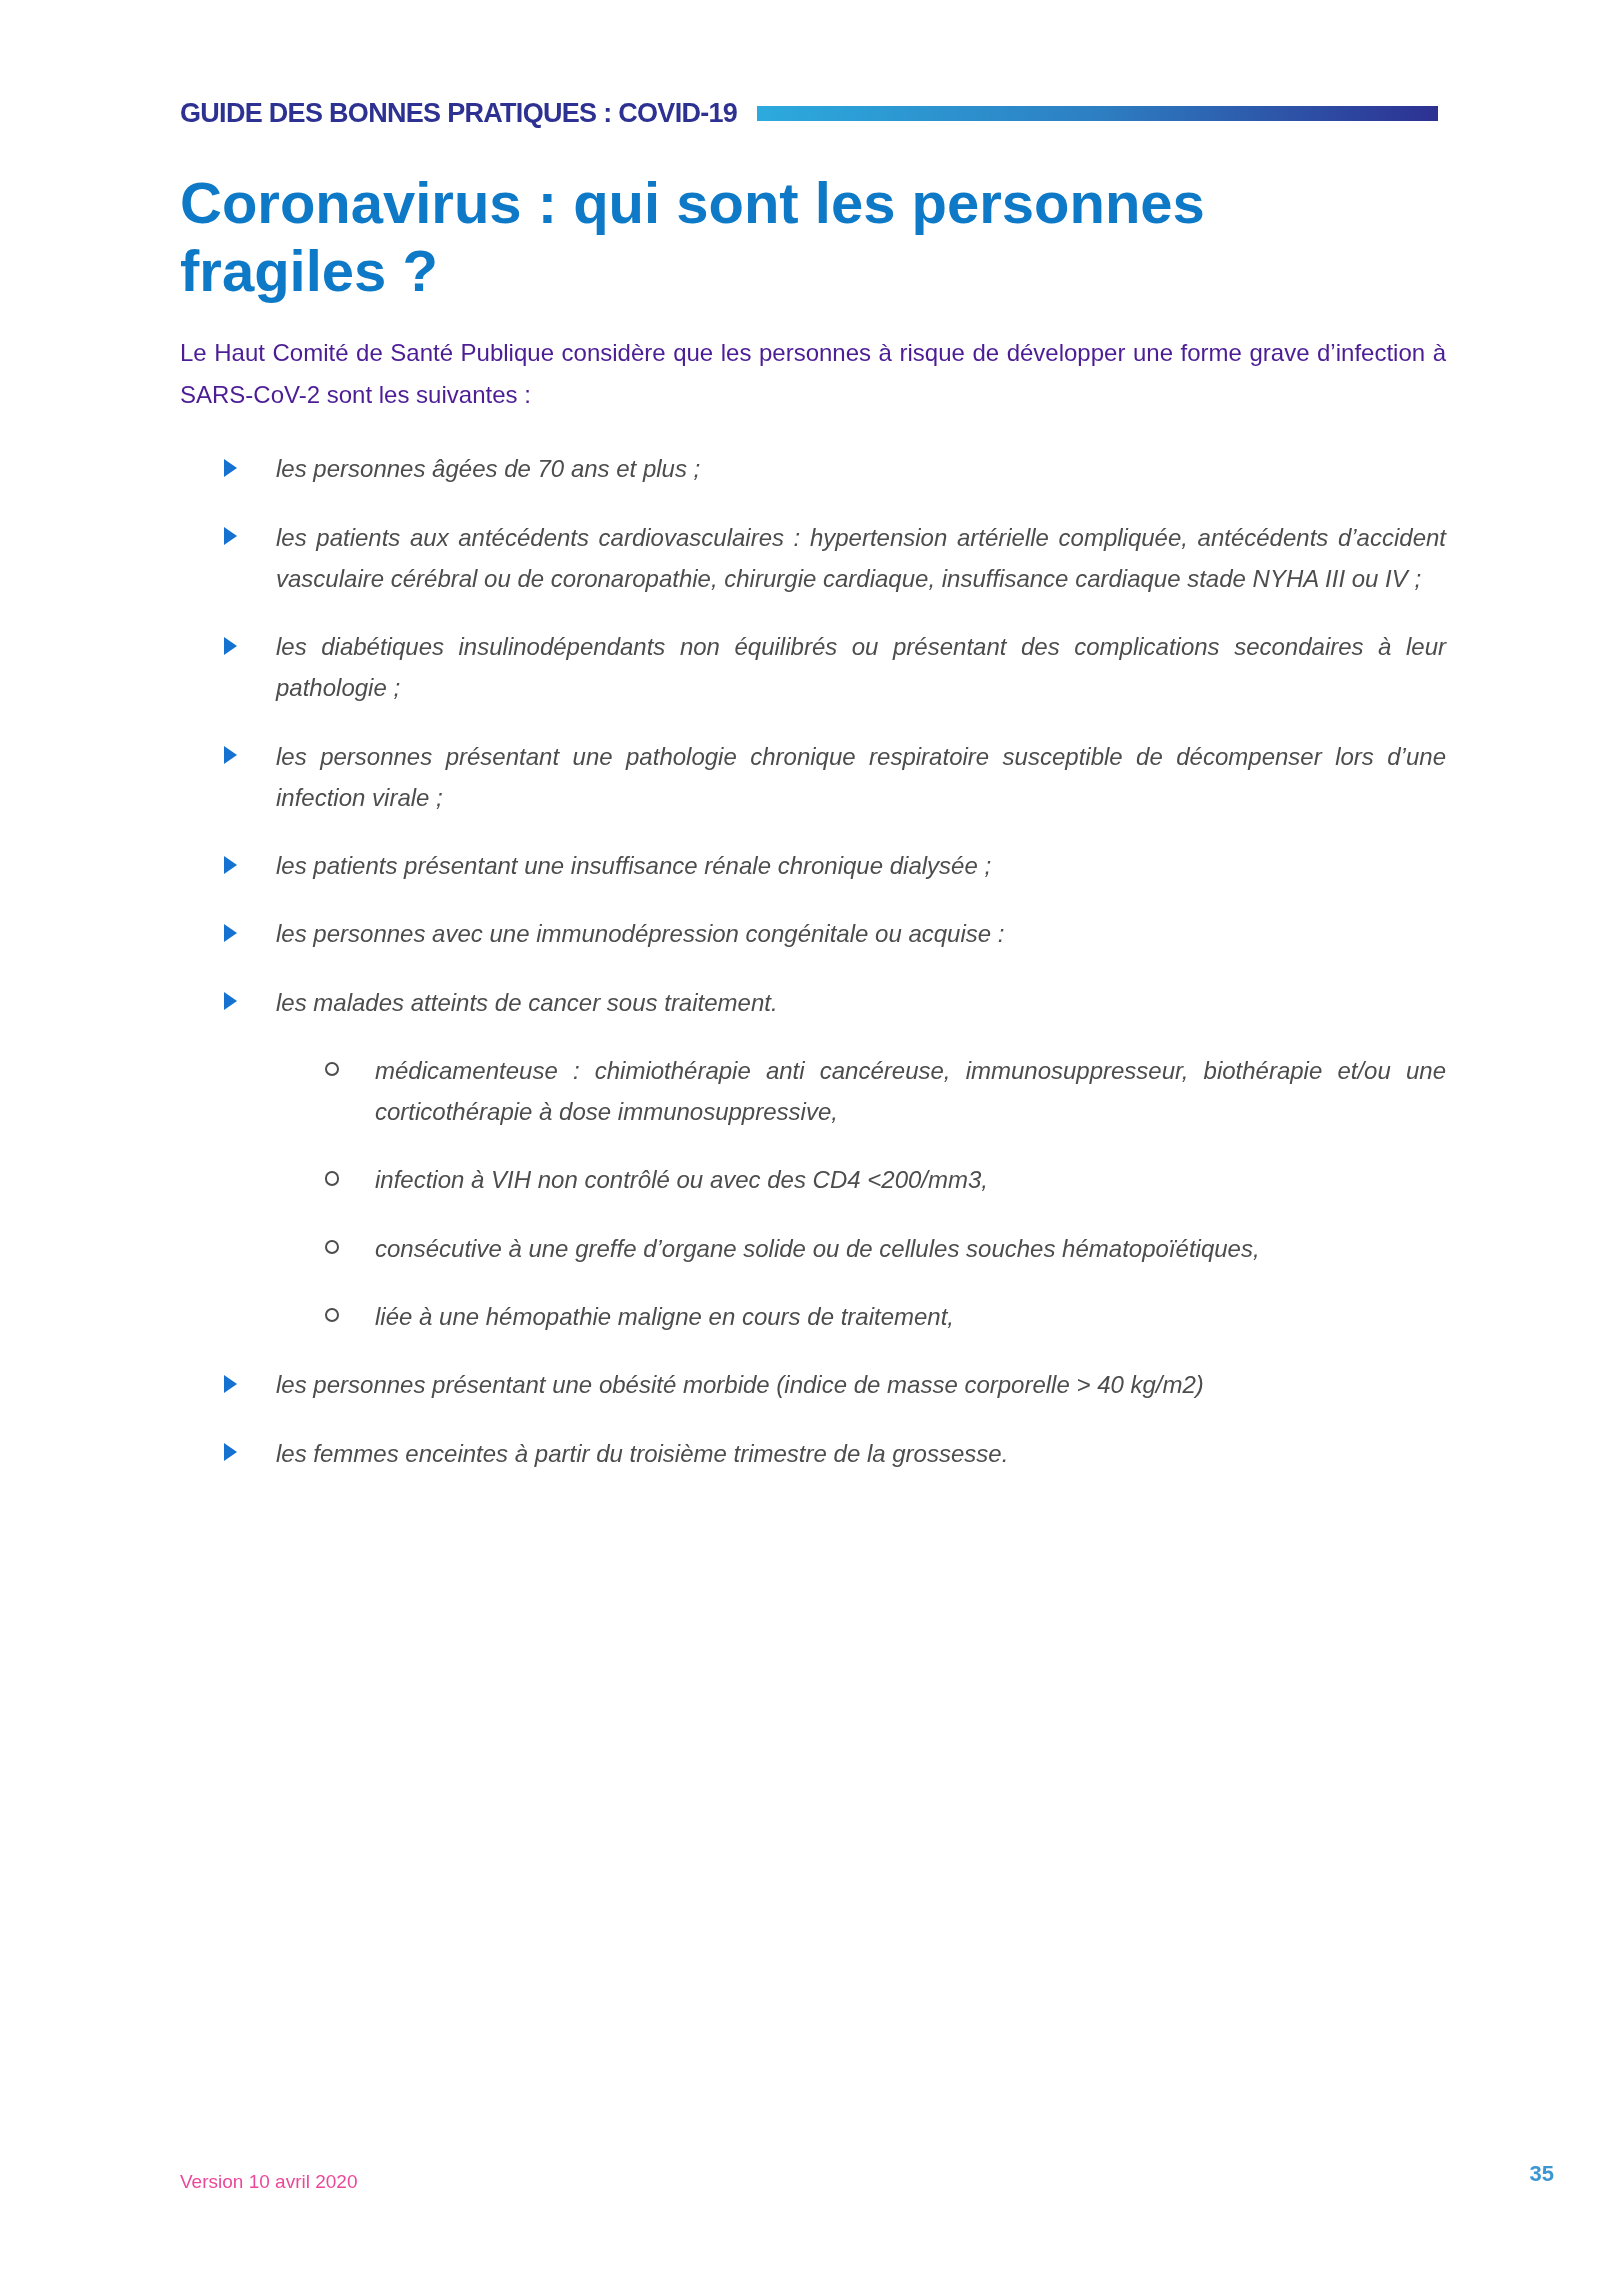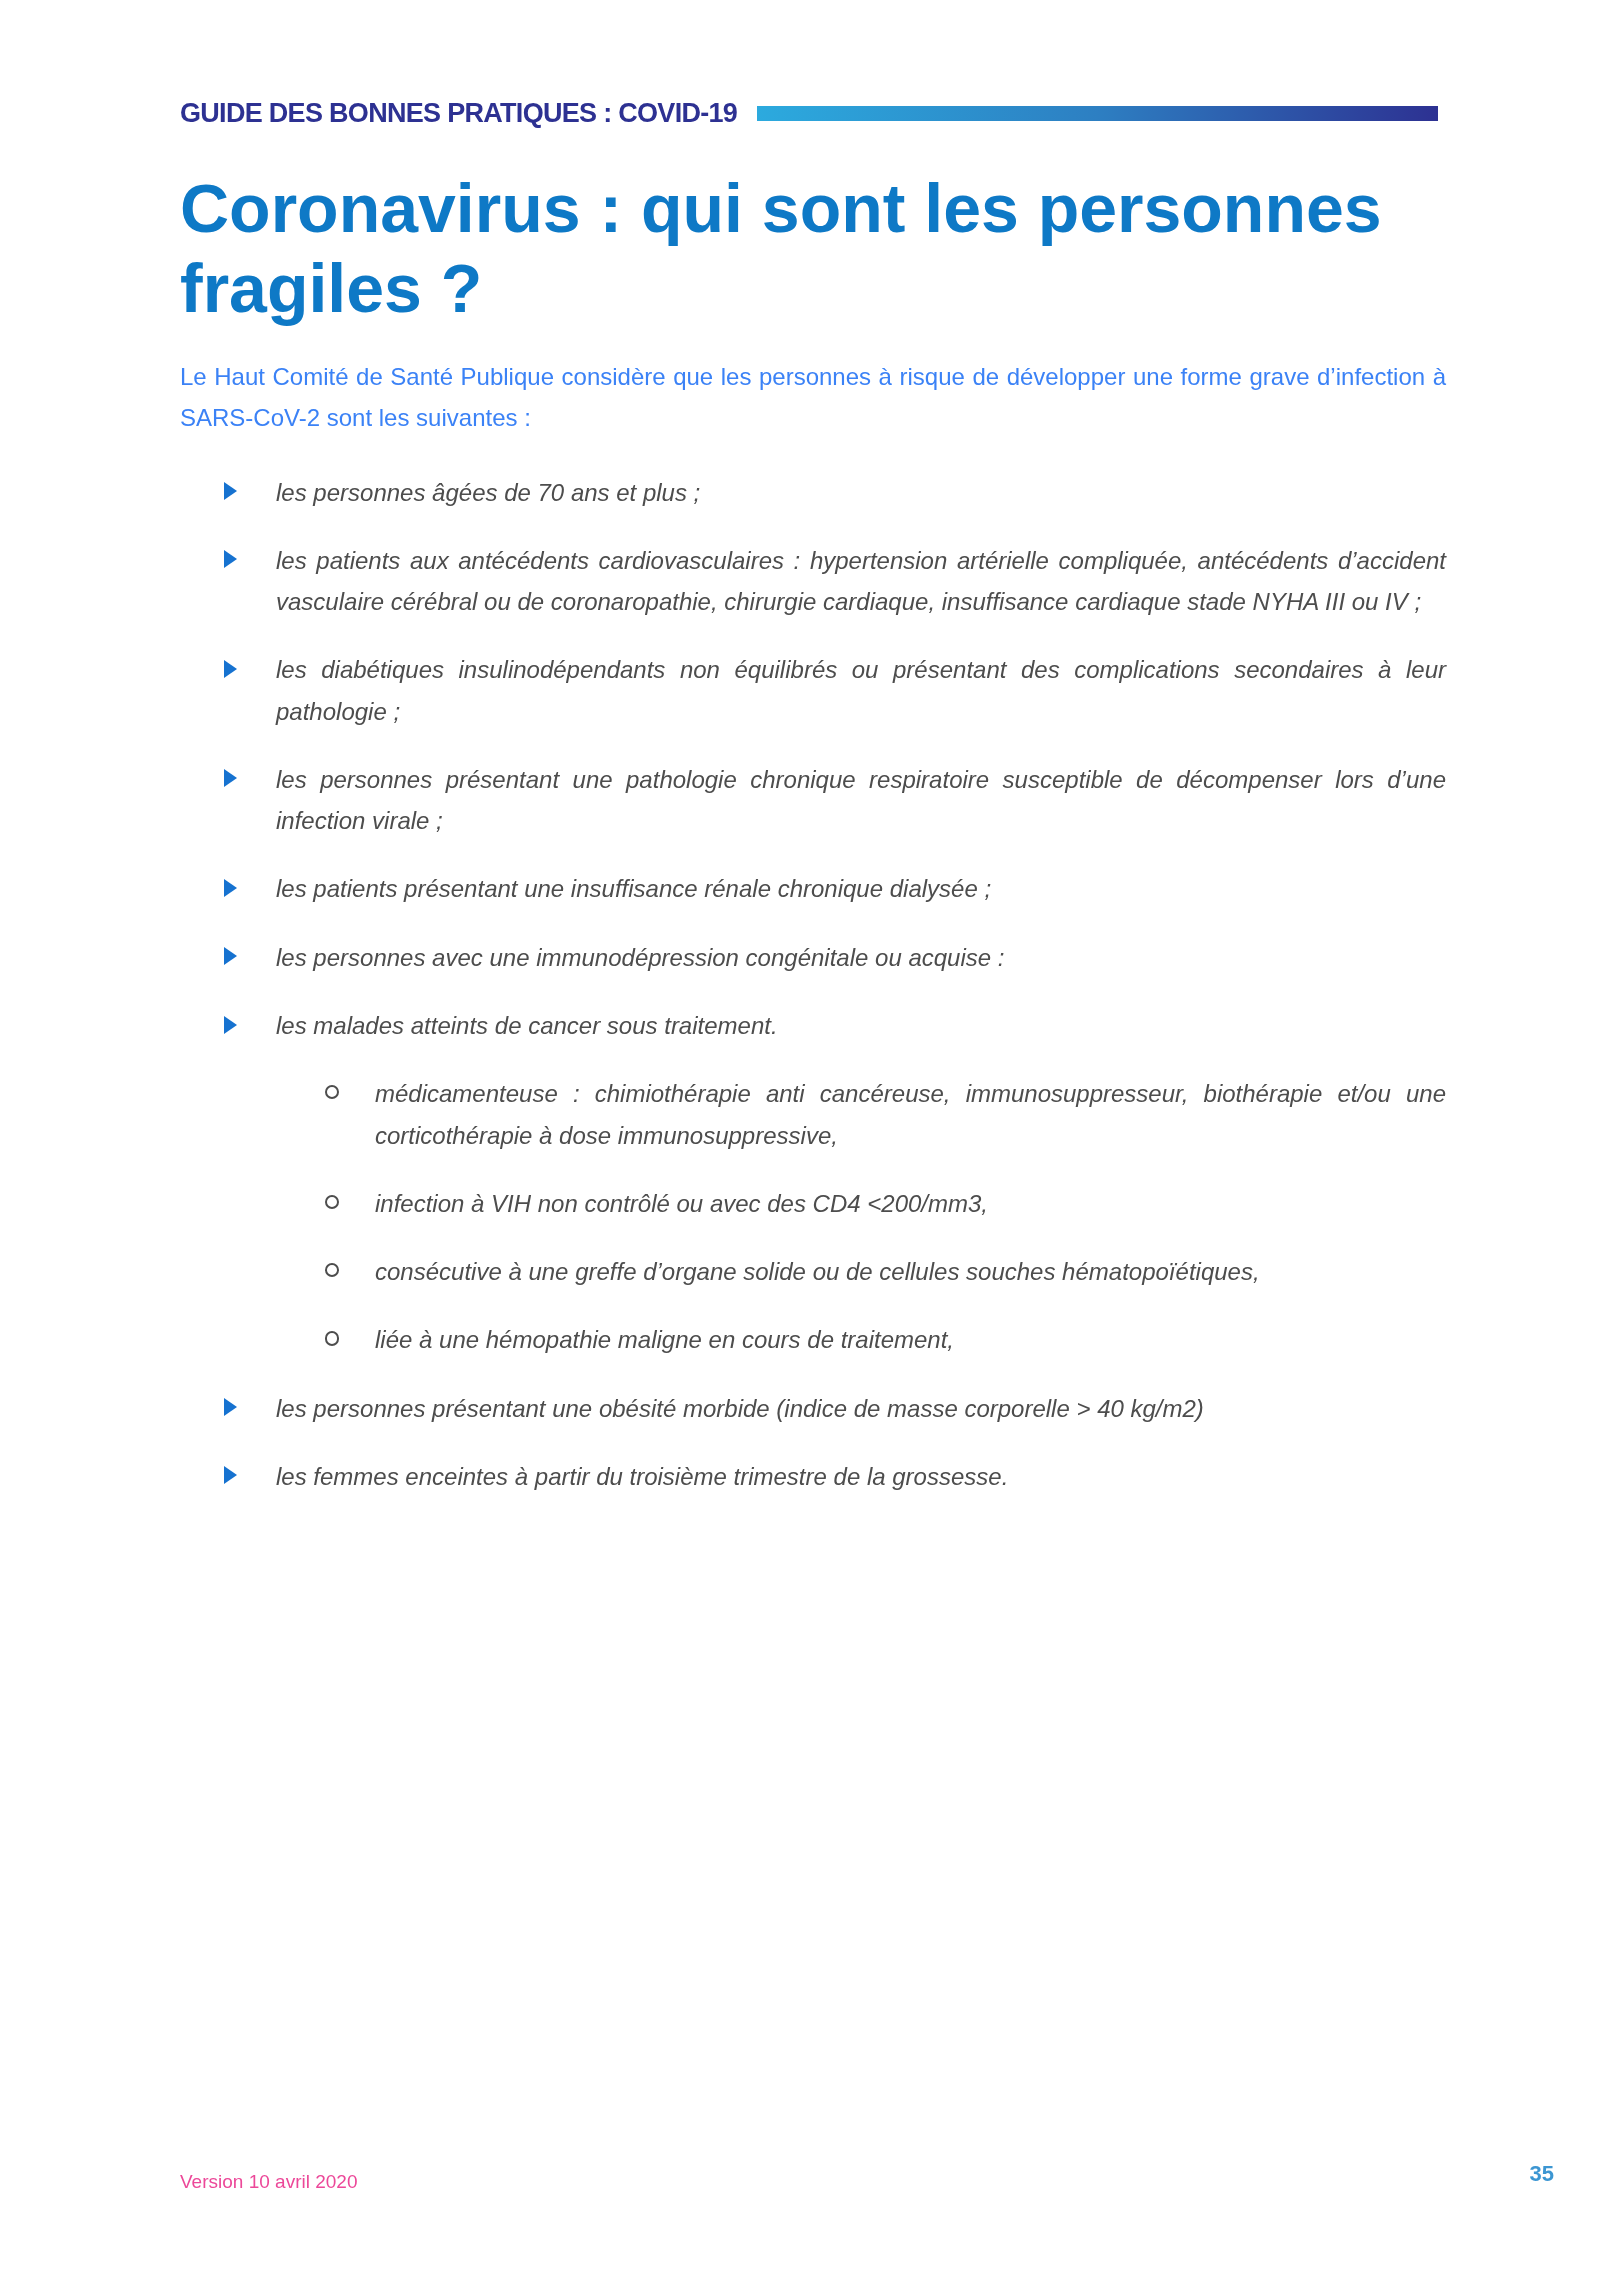--- a/index.html
+++ b/index.html
@@ -21,26 +21,26 @@
     letter-spacing:-0.7px; white-space:nowrap;
   }
   .gradient-bar {
     flex:1 1 auto; height:15.7px; margin-left:19.6px;
     background:linear-gradient(90deg, #2caade 0%, #2d7fc2 50%, #2d3192 100%);
   }
 
   
   .content { position:absolute; top:169px; left:180px; width:1266px; }
   .page-title {
-    margin:0; font-size:68px; line-height:1.17; font-weight:700;
+    margin:0; font-size:58px; line-height:1.17; font-weight:700;
     color:#0e79c6;
   }
   .intro {
     margin-top:27.5px; font-size:24px; line-height:1.73;
-    color:#3b82f6; text-align:justify;
+    color:#4c1d95; text-align:justify;
   }
 
   .list { margin-top:33px; }
   .bullet {
     position:relative; padding-left:96px; margin-bottom:27px;
     font-size:24px; line-height:1.72; color:#4d4d4d; text-align:justify;font-style:italic;
   }
   .bullet .arrow {
     position:absolute; left:44px; top:10.5px; width:0; height:0;
     border-style:solid; border-width:9.8px 0 9.8px 13px;

